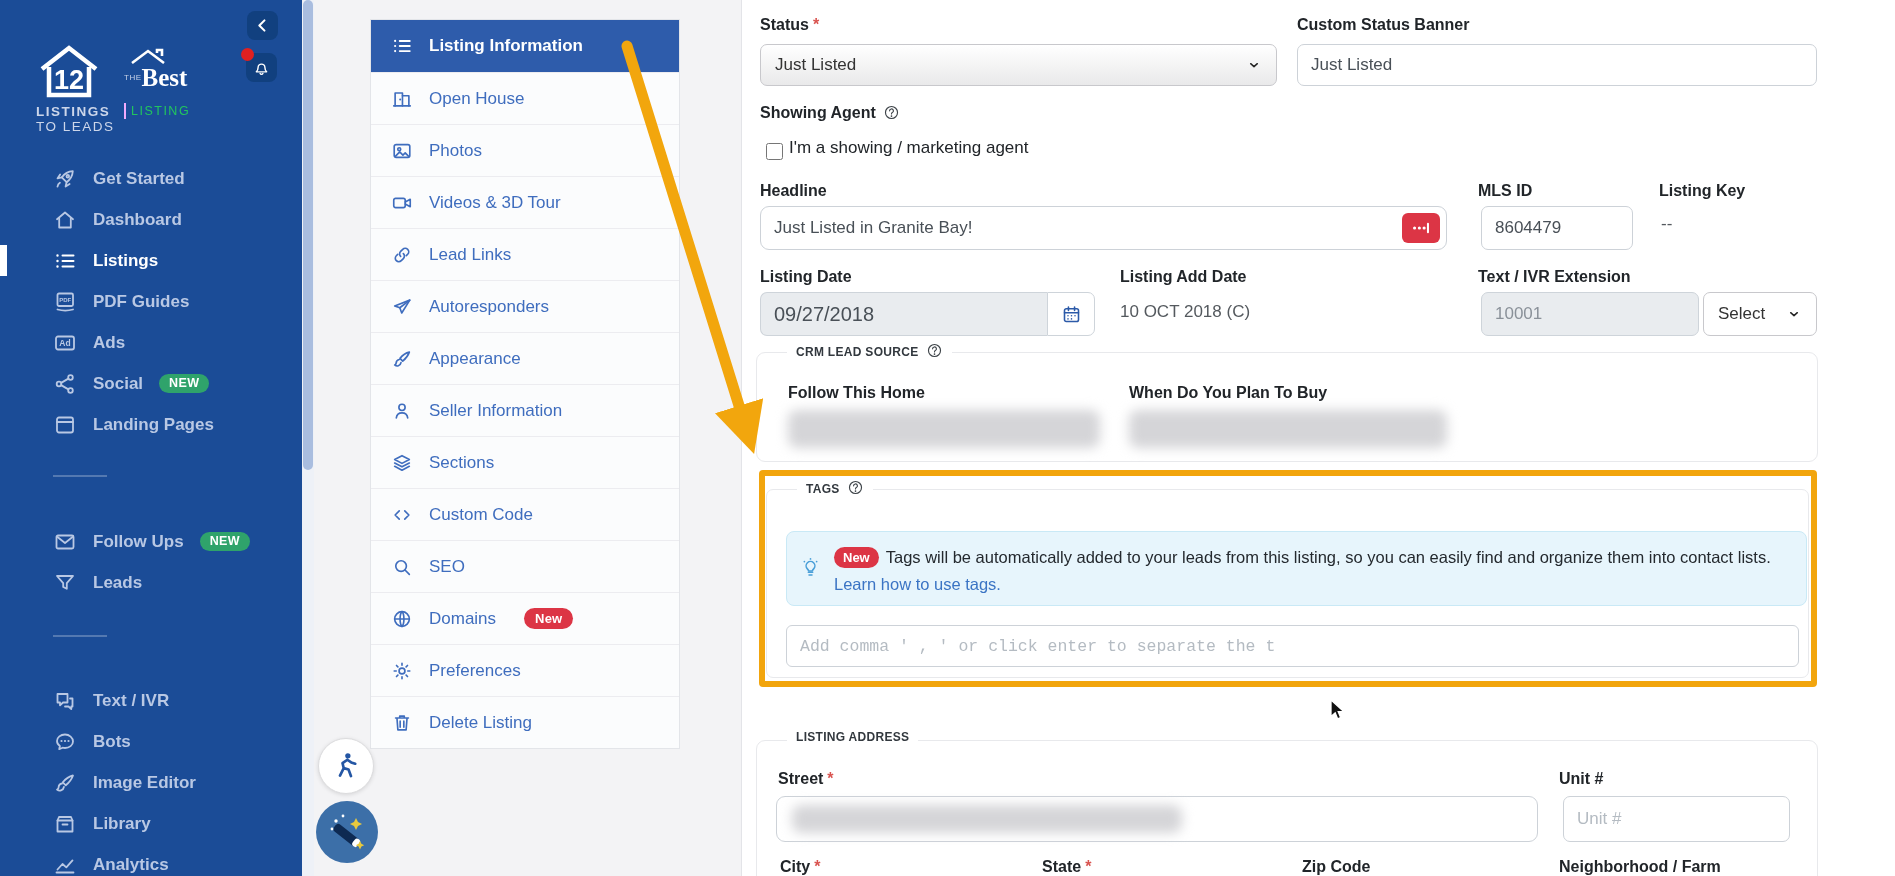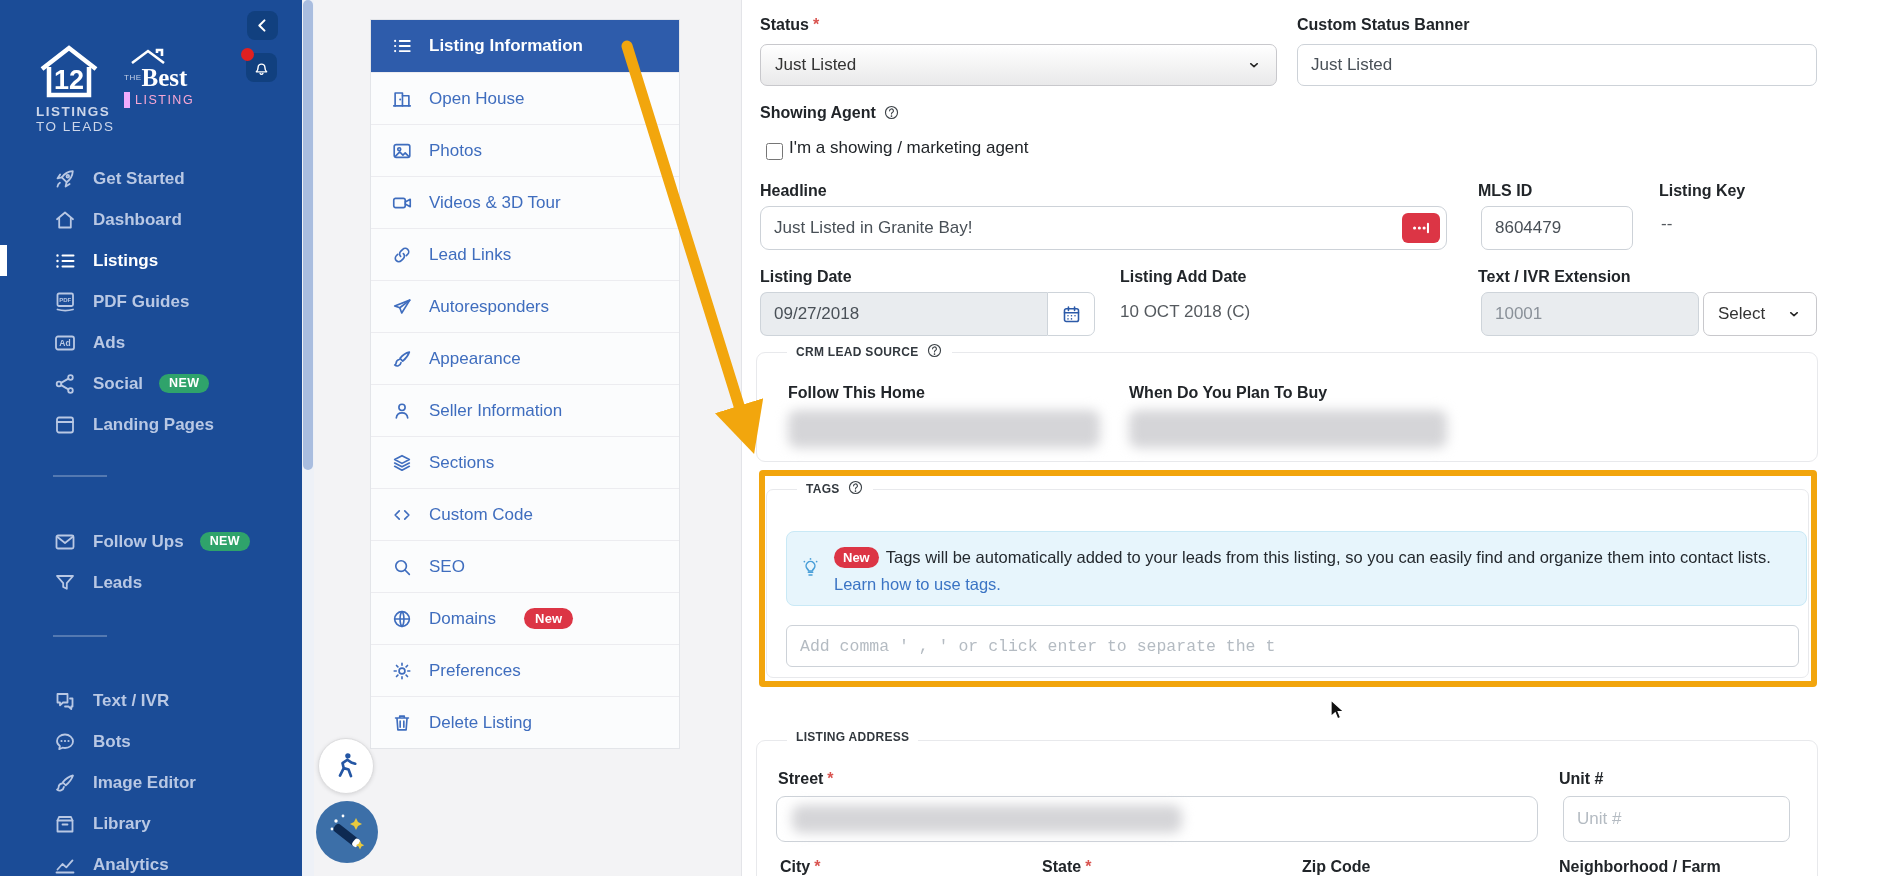--- a/index.html
+++ b/index.html
@@ -16,21 +16,21 @@
   .sq-btn svg{width:19px;height:19px}
   #collapse-btn{left:247px;top:11px}
   #bell-btn{left:246px;top:53px}
   #bell-dot{position:absolute;left:-5px;top:-5px;width:13px;height:13px;border-radius:50%;background:#e02020}
   #logo-house{position:absolute;left:36px;top:42px;color:#fff}
   #logo-house .lg1{font-size:13.5px;font-weight:700;letter-spacing:1.5px;color:#ccd6ea;margin-top:4px}
   #logo-house .lg2{font-size:13.5px;font-weight:400;letter-spacing:1.5px;color:#ccd6ea}
   #logo-best{position:absolute;left:124px;top:48px;color:#e6ebf5}
   #logo-best .the{font-size:8px;letter-spacing:.5px;vertical-align:6px;color:#c7d2e8}
   #logo-best .best{font-family:"Liberation Serif",serif;font-size:25px;font-weight:700;color:#fff}
-  #logo-best .lst{font-size:12.5px;letter-spacing:1.5px;border-left:6px solid #f0abfc;padding:1px 0 1px 5px;margin-top:0px;color:#f9a8d4}
+  #logo-best .lst{font-size:12.5px;letter-spacing:1.5px;border-left:2px solid #f0abfc;padding:1px 0 1px 5px;margin-top:11px;color:#22c55e}
   #side-nav{position:absolute;left:0;top:158px;width:302px}
   .si{display:flex;align-items:center;height:41px;padding-left:53px;gap:16px;color:#b9c8e4;
       font-weight:700;font-size:17px;cursor:pointer;position:relative}
   .si .sic{width:24px;height:24px;flex:0 0 24px}
   .si .sic svg{width:24px;height:24px}
   .si.active{color:#fff}
   .si.active::before{content:"";position:absolute;left:0;top:5px;width:7px;height:31px;background:#fff}
   .sdiv{height:2px;width:54px;background:rgba(255,255,255,.25);margin:30px 0 44px 53px}
   .sdiv2{height:2px;width:54px;background:rgba(255,255,255,.25);margin:32px 0 43px 53px}
   .bgreen{background:#2fa36b;color:#fff;font-size:12.5px;font-weight:700;padding:3px 10px;
@@ -76,21 +76,21 @@
   #tags-alert .atxt{position:absolute;left:47px;top:12px;width:950px;font-size:16.5px;line-height:26px;color:#24292e}
   #tags-alert .pill{background:#dc3545;color:#fff;font-size:13px;font-weight:700;padding:3px 9px;
                     border-radius:11px;margin-right:7px;vertical-align:1px}
   #tags-alert a{color:#3b74c4;text-decoration:none}
   .spintax{position:absolute;right:7px;top:7px;width:38px;height:30px;background:#dc3545;border:none;
            border-radius:6px;display:flex;align-items:center;justify-content:center;cursor:pointer}
   .spintax svg{width:22px;height:22px}
   .dategrp{position:absolute;left:760px;top:292px;width:335px;height:44px;display:flex}
   .dategrp .din{flex:1;background:#e9ecef;border:1px solid #ced4da;border-right:none;
                 border-radius:7px 0 0 7px;display:flex;align-items:center;padding:11px 13px;
-                font-size:17px;color:#495057}
+                font-size:20px;color:#495057}
   .dategrp .dbtn{width:46px;background:#fff;border:1px solid #ced4da;border-radius:0 7px 7px 0;
                  display:flex;align-items:center;justify-content:center;color:#2c5aa8;cursor:pointer}
   .dategrp .dbtn svg{width:21px;height:21px}
   .disinput{position:absolute;box-sizing:border-box;background:#e9ecef;border:1px solid #ced4da;
             border-radius:7px;display:flex;align-items:center;padding:0 13px;font-size:17px;color:#8a9199}
 
   
   #acc-btn{position:absolute;left:318px;top:738px;width:54px;height:54px;border-radius:50%;
            background:#fff;border:1px solid #dcdcde;box-shadow:0 1px 4px rgba(0,0,0,.12);
            display:flex;align-items:center;justify-content:center;color:#2456a4;cursor:pointer}

